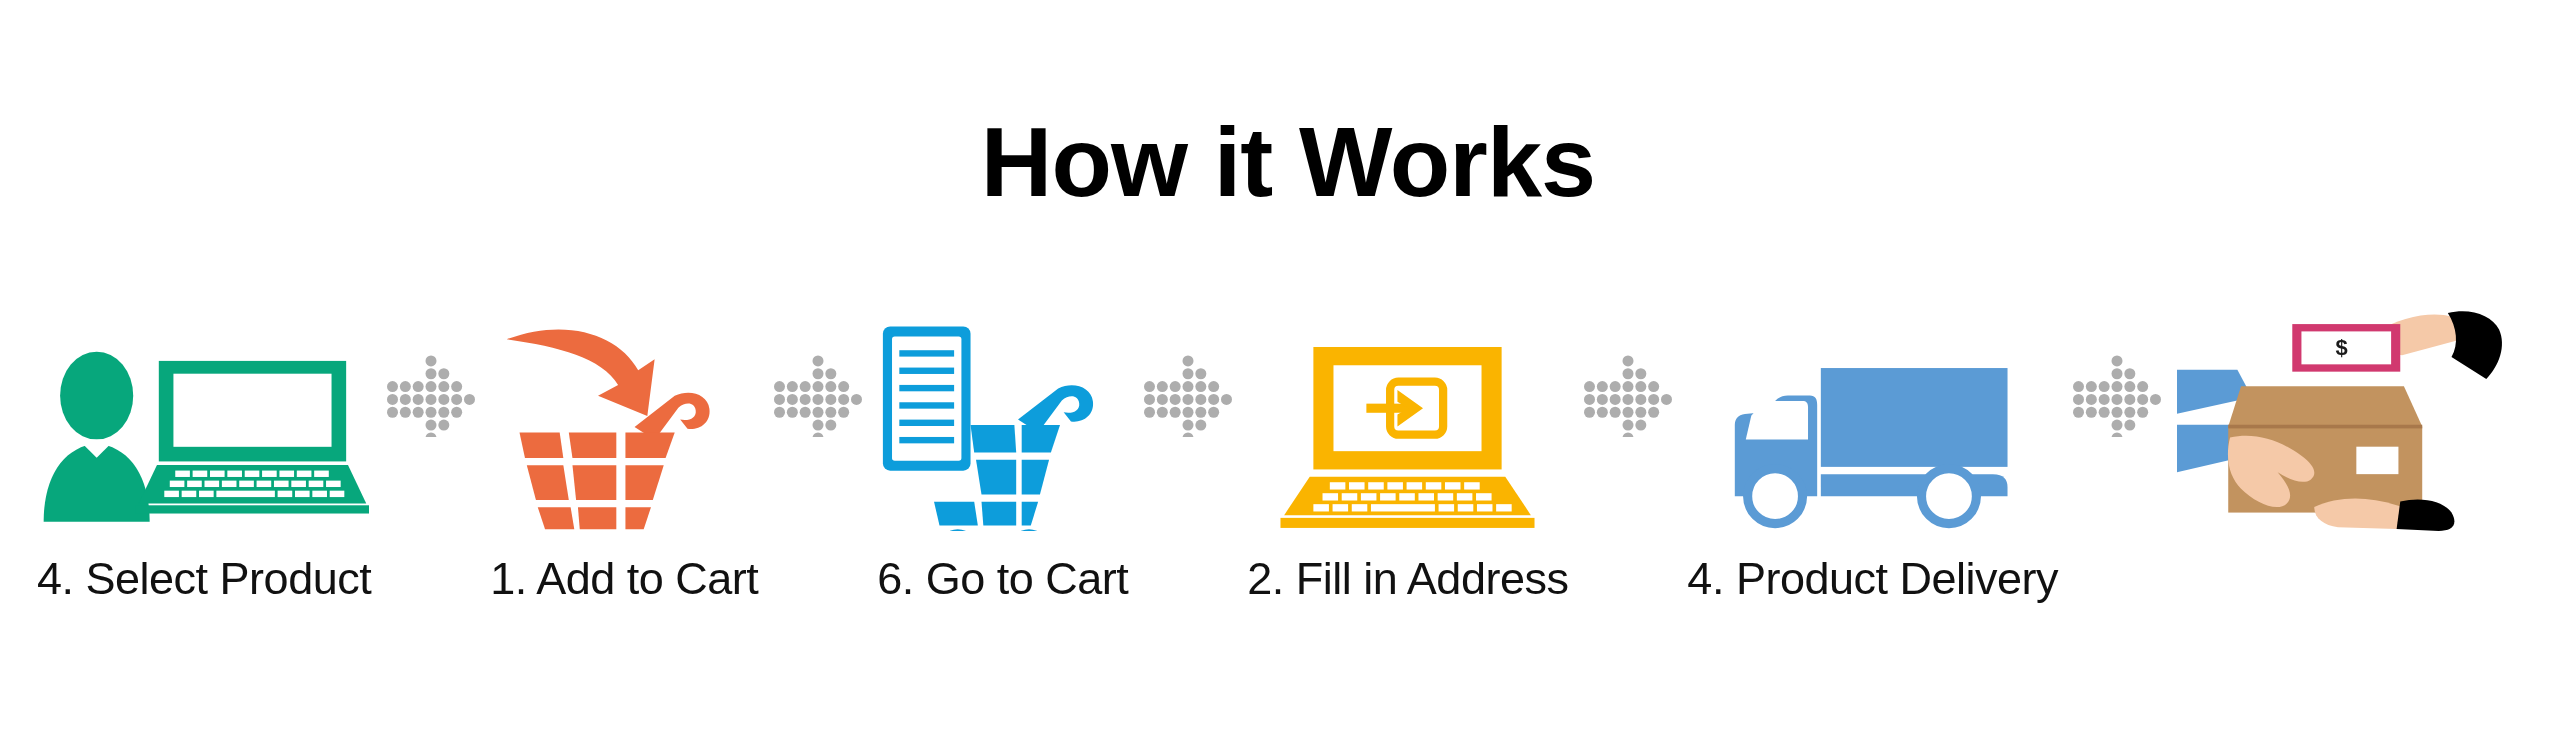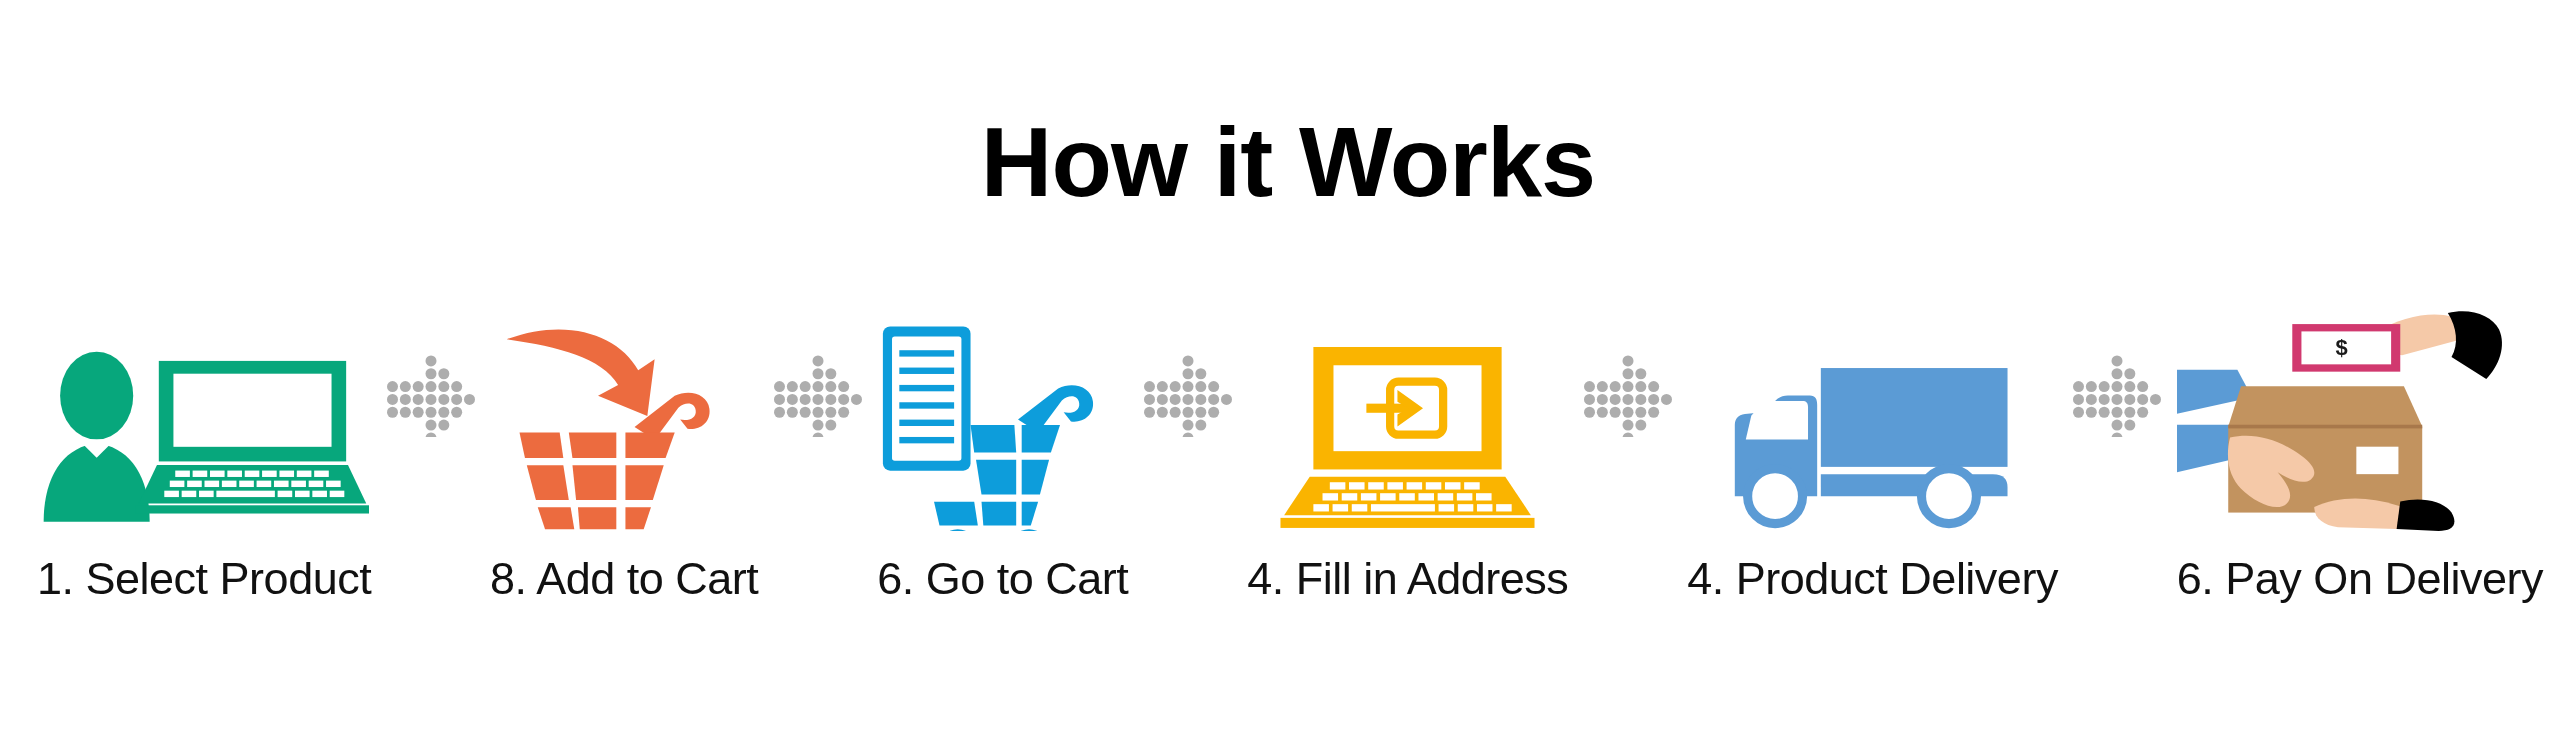--- a/index.html
+++ b/index.html
@@ -128,21 +128,21 @@
               <rect x="155" y="156" width="16" height="7"></rect>
             <rect x="174" y="156" width="16" height="7"></rect>
             <rect x="193" y="156" width="64" height="7"></rect>
             <rect x="260" y="156" width="16" height="7"></rect>
               <rect x="279" y="156" width="16" height="7"></rect>
             <rect x="298" y="156" width="16" height="7"></rect>
               <rect x="317" y="156" width="16" height="7"></rect>
           </g>
         </svg>
       </div>
-      <div class="label">1. Select Product</div>
+      <div class="label">4. Select Product</div>
     </div>
 
     <div class="sep">
       <svg width="88" height="88" viewBox="0 0 96 96">
         <g fill="#ADADAD">
           <circle cx="48" cy="13" r="6"></circle>
           <circle cx="48" cy="27" r="6"></circle>
             <circle cx="62" cy="27" r="6"></circle>
           <circle cx="6" cy="41" r="6"></circle>
             <circle cx="20" cy="41" r="6"></circle>
@@ -193,21 +193,21 @@
           <g fill="#EC6B3F">
             <path d="M40 204 L76 204 L80 228 L48 228 Z"></path>
             <path d="M84 204 L126 204 L126 228 L86 228 Z"></path>
             <path d="M136 204 L164 204 L156 228 L136 228 Z"></path>
           </g>
 
           <circle cx="62" cy="252" r="22" fill="#EC6B3F"></circle>
           <circle cx="142" cy="252" r="22" fill="#EC6B3F"></circle>
         </svg>
       </div>
-      <div class="label">8. Add to Cart</div>
+      <div class="label">1. Add to Cart</div>
     </div>
 
     <div class="sep">
       <svg width="88" height="88" viewBox="0 0 96 96">
         <g fill="#ADADAD">
           <circle cx="48" cy="13" r="6"></circle>
           <circle cx="48" cy="27" r="6"></circle>
             <circle cx="62" cy="27" r="6"></circle>
           <circle cx="6" cy="41" r="6"></circle>
             <circle cx="20" cy="41" r="6"></circle>
@@ -346,21 +346,21 @@
               <rect x="63" y="176" width="17" height="8"></rect>
             <rect x="84" y="176" width="17" height="8"></rect>
             <rect x="105" y="176" width="70" height="8"></rect>
             <rect x="179" y="176" width="17" height="8"></rect>
               <rect x="200" y="176" width="17" height="8"></rect>
             <rect x="221" y="176" width="17" height="8"></rect>
               <rect x="242" y="176" width="17" height="8"></rect>
           </g>
         </svg>
       </div>
-      <div class="label">4. Fill in Address</div>
+      <div class="label">2. Fill in Address</div>
     </div>
 
     <div class="sep">
       <svg width="88" height="88" viewBox="0 0 96 96">
         <g fill="#ADADAD">
           <circle cx="48" cy="13" r="6"></circle>
           <circle cx="48" cy="27" r="6"></circle>
             <circle cx="62" cy="27" r="6"></circle>
           <circle cx="6" cy="41" r="6"></circle>
             <circle cx="20" cy="41" r="6"></circle>
@@ -460,18 +460,17 @@
           <rect x="56" y="134" width="212" height="4" fill="#A8784B"></rect>
 
           <rect x="196" y="158" width="46" height="30" fill="#ffffff"></rect>
 
           <path d="M58 148 C84 142 112 150 136 168 C150 178 154 188 146 194 C138 200 122 194 110 186 C122 200 128 212 120 220 C110 230 86 220 70 204 C58 192 52 172 58 148 Z" fill="#F5C9A8"></path>
 
           <path d="M150 224 C176 212 208 212 240 222 L270 232 L240 248 L176 246 C160 244 150 236 150 224 Z" fill="#F5C9A8"></path>
           <path d="M244 218 C268 212 292 218 300 230 C308 244 300 250 286 250 L240 248 Z" fill="#000000"></path>
         </svg>
       </div>
-      <div class="label">6. Pay On Delivery</div>
     </div>
 
   </div>
 </div>
 
 
 </body></html>

